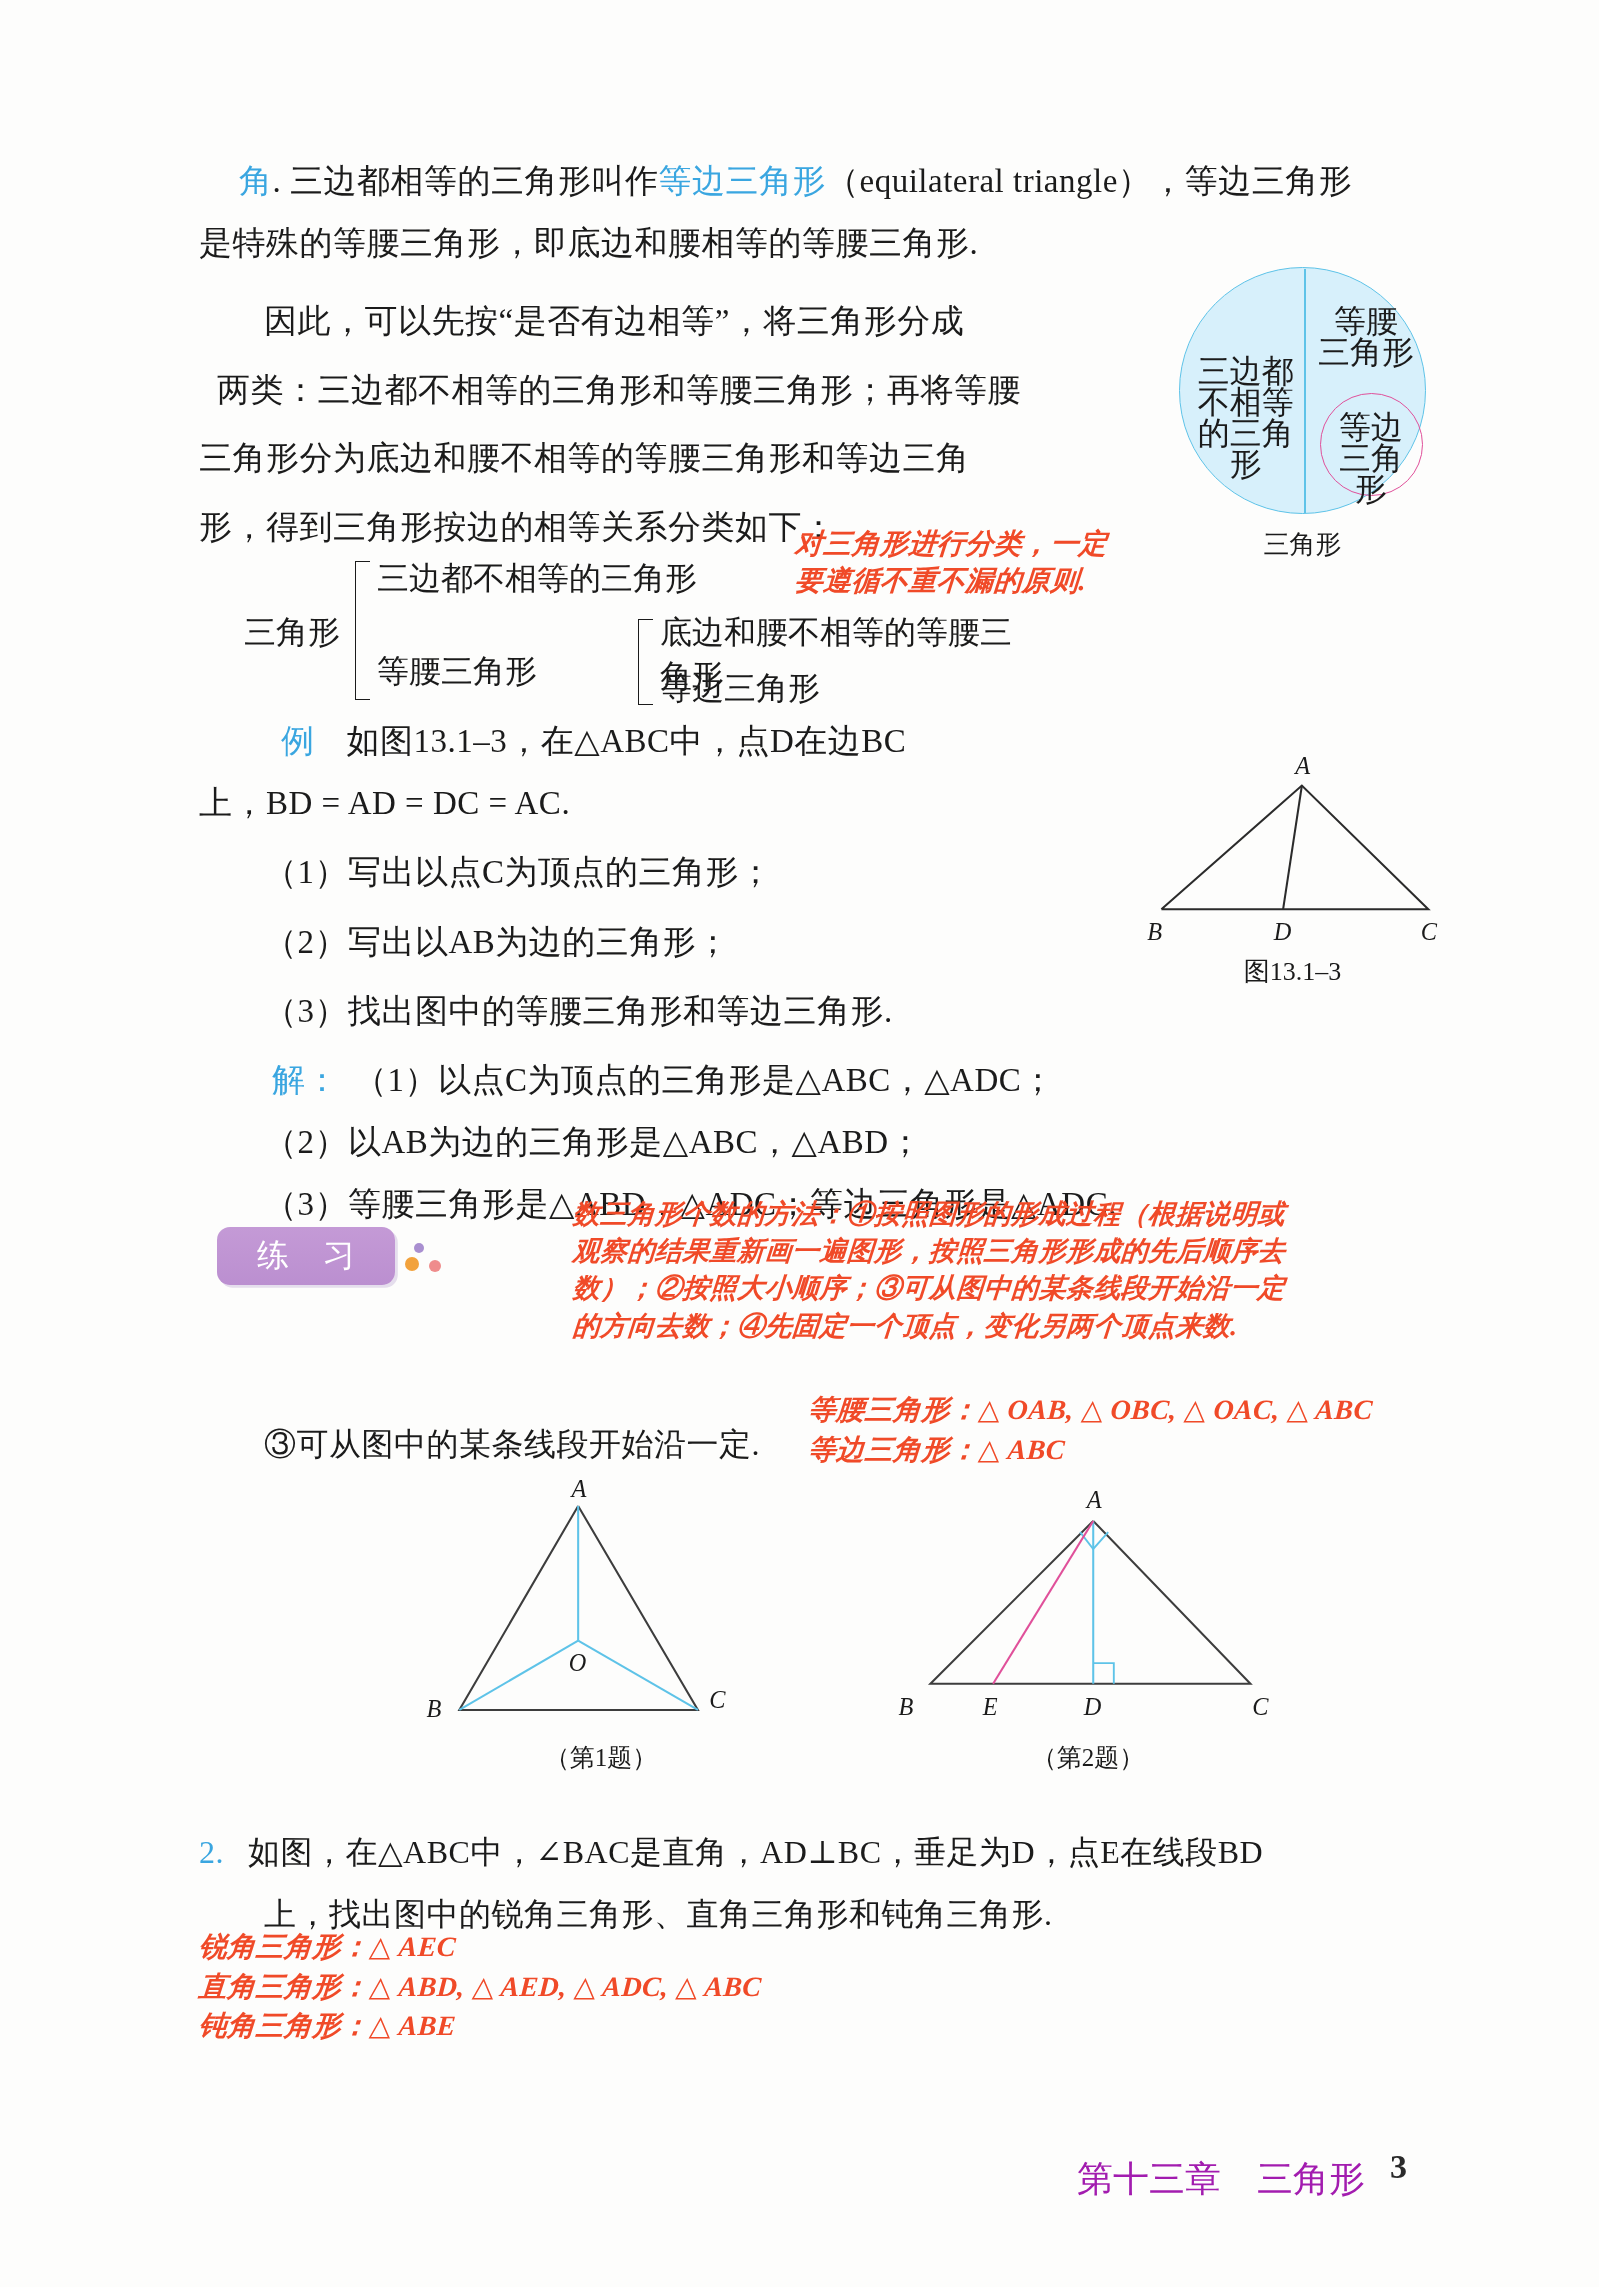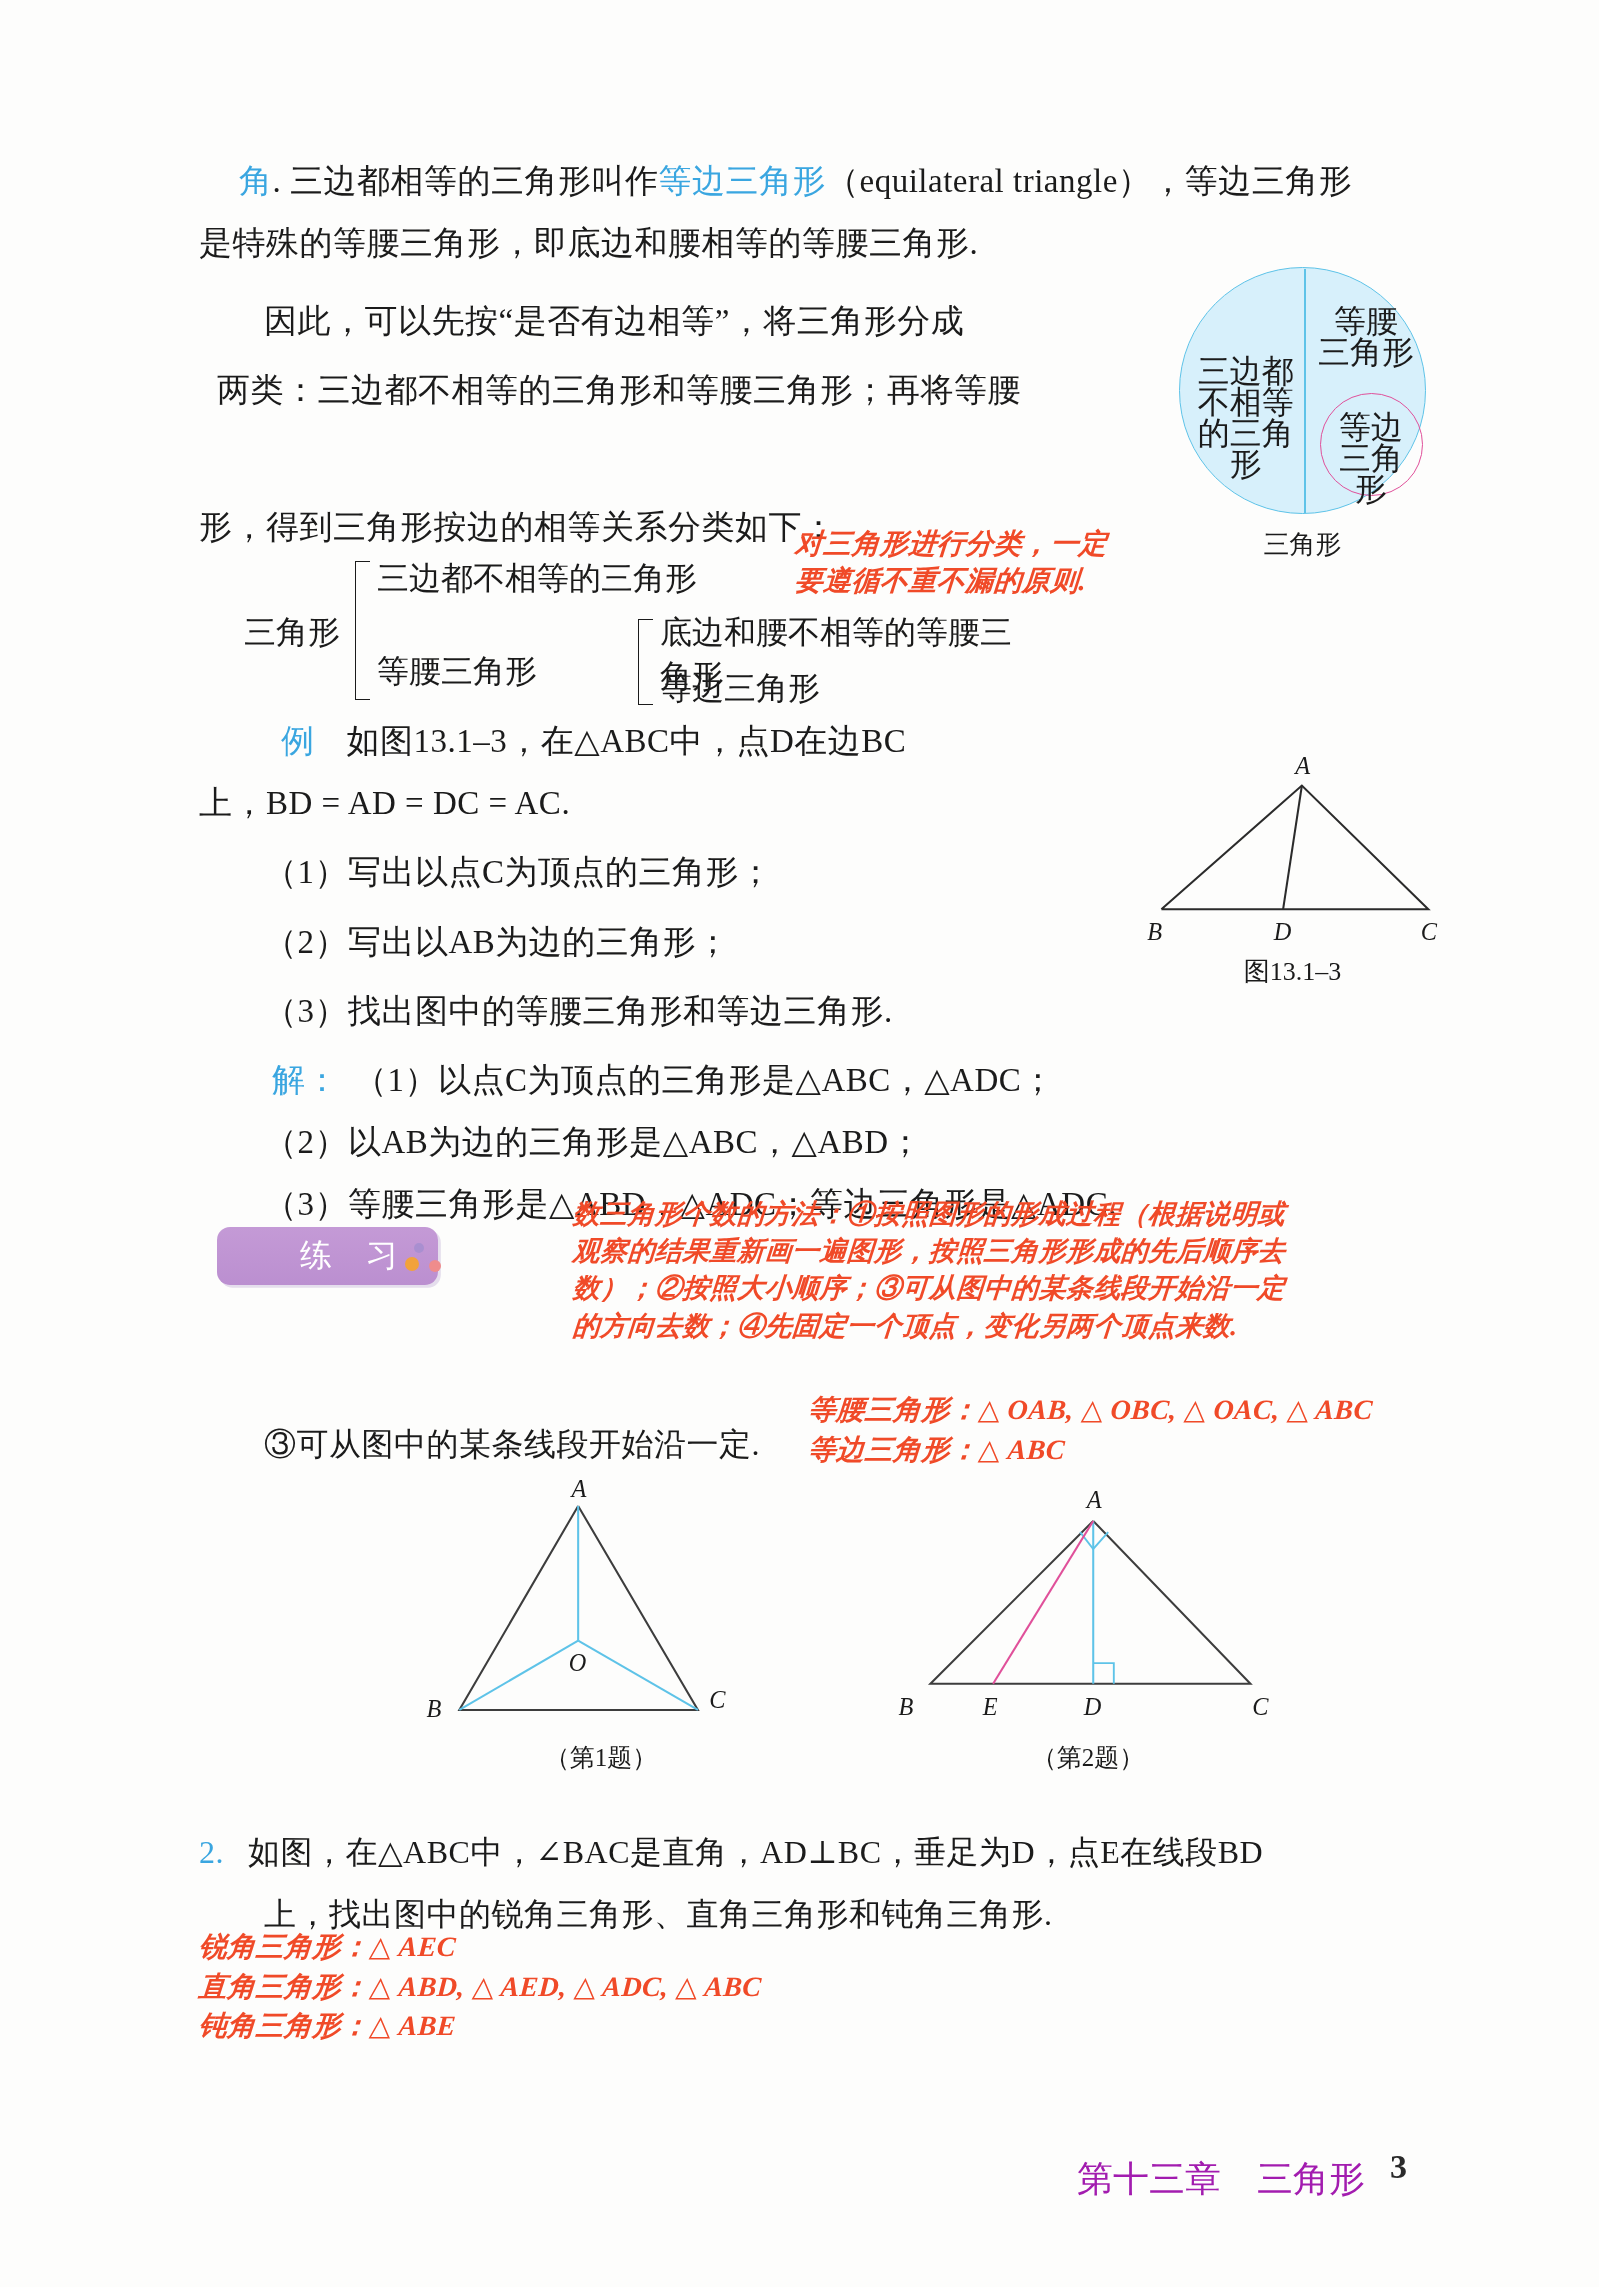--- a/index.html
+++ b/index.html
@@ -117,21 +117,20 @@
     position: absolute; left: 217px; top: 1227px;
     width: 178px; height: 58px;
     background: linear-gradient(180deg,#c49ad6 0%,#bb8fd0 100%);
     border-radius: 13px;
     color: #ffffff;
     font-size: 32px;
     letter-spacing: 13px;
     text-indent: 13px;
     display: flex; align-items: center; justify-content: center;
     box-shadow: 2.8px 2.8px 0 rgba(160,130,190,0.25);
-    padding-left: 43px;
   }
   .dot { position: absolute; border-radius: 50%; }
   #dot-purple { left: 414px; top: 1243px; width: 10.3px; height: 10.3px; background: #a98fd0; }
   #dot-orange { left: 405px; top: 1257px; width: 14px; height: 14px; background: #f2a23c; }
   #dot-pink   { left: 429px; top: 1260px; width: 12px; height: 12px; background: #ef8c8c; }
 
   
   #fig-ex1 { position: absolute; left: 417px; top: 1476px; width: 356px; height: 300px; }
   #fig-ex2 { position: absolute; left: 885px; top: 1476px; width: 394px; height: 300px; }
   .fig-caption {
@@ -155,20 +154,21 @@
 <div class="page">
 
   <div class="para" style="left:199px; top:150px;margin-left:40px;">
     <span class="blue">角</span><span>. 三边都相等的三角形叫作</span><span class="blue">等边三角形</span><span>（equilateral triangle），等边三角形</span>
   </div>
 
   <div class="para" style="left:199px; top:212px;">是特殊的等腰三角形，即底边和腰相等的等腰三角形.</div>
 
   <div class="para" style="left:264px; top:290px;">因此，可以先按“是否有边相等”，将三角形分成</div>
   <div class="para" style="left:217px; top:359px;">两类：三边都不相等的三角形和等腰三角形；再将等腰</div>
+  <div class="para" style="left:199px; top:427px;">三角形分为底边和腰不相等的等腰三角形和等边三角</div>
   <div class="para" style="left:199px; top:496px;">形，得到三角形按边的相等关系分类如下：</div>
 
   <div id="venn-wrap">
     <div id="venn-circle"></div>
     <div id="venn-divider"></div>
     <div id="venn-inner"></div>
 
     <div class="venn-label" id="venn-left-label">
       <div>三边都</div>
       <div>不相等</div>

